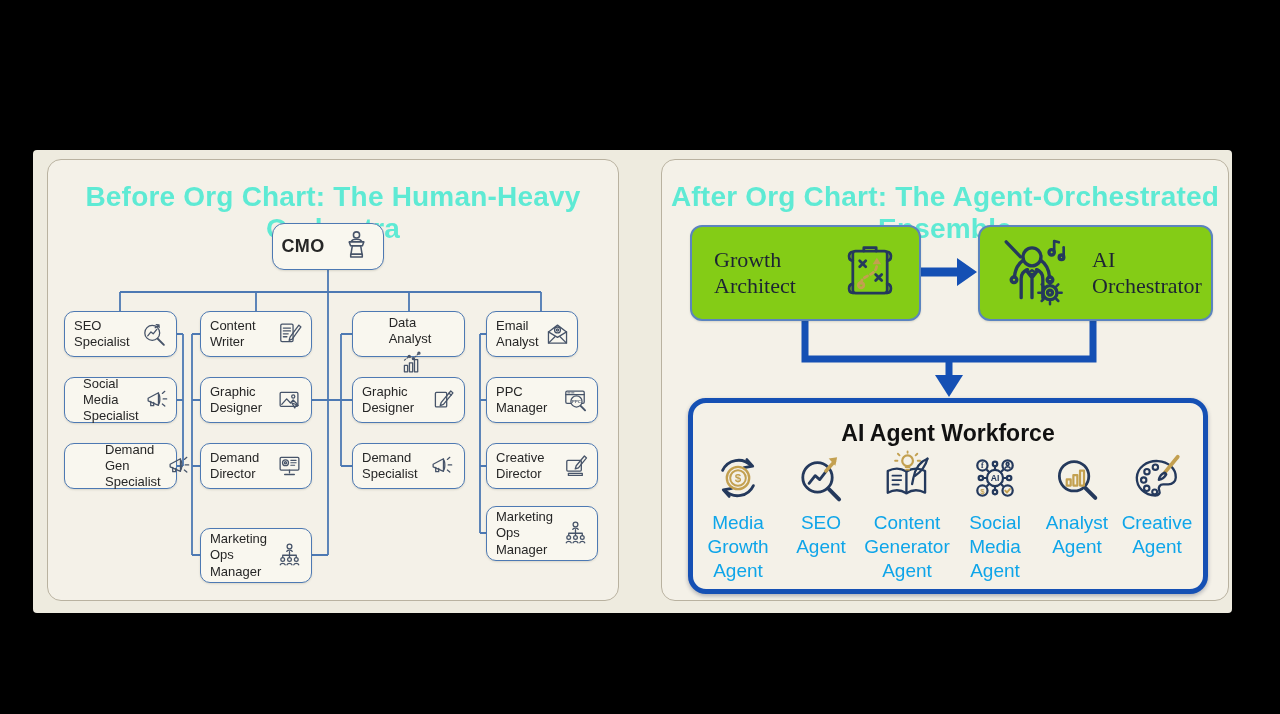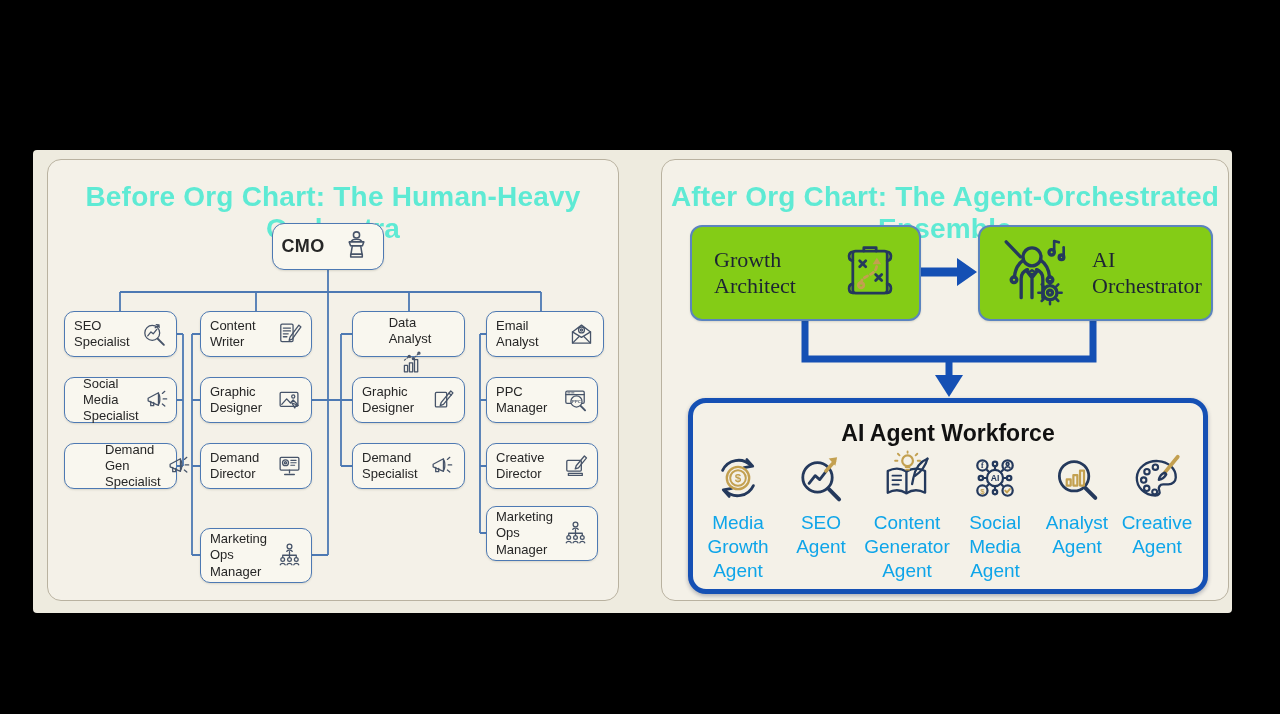--- a/index.html
+++ b/index.html
@@ -134,21 +134,21 @@
             <rect x="20.8" y="24.5" width="5" height="14"></rect>
             <rect x="28.6" y="19.5" width="5" height="19"></rect>
             <path d="M13 20.5l7.5-6 6.5 3.5 8.5-8.5" stroke-dasharray="2.6 2.4" stroke-width="1.6"></path>
             <circle cx="20.5" cy="14.5" r="1.6"></circle>
             <circle cx="27" cy="18" r="1.6"></circle>
             <circle cx="35.5" cy="9.5" r="1.6"></circle>
           </g>
         </svg>
       </span>
     </div>
-    <div class="orgbox" style="left: 486px; top: 311px; width: 118px; height: 46px;">
+    <div class="orgbox" style="left: 486px; top: 311px; width: 92px; height: 46px;">
       <div class="orgbox-label">
         <div>Email</div>
         <div>Analyst</div>
       </div>
       <span class="orgbox-icon">
         <svg viewBox="0 0 48 48" aria-hidden="true">
           <g fill="none" stroke="#475469" stroke-width="2" stroke-linecap="round" stroke-linejoin="round">
             <path d="M10 20L24 9.5 38 20v17.5H10z"></path>
             <path d="M10 20l14 8.5L38 20"></path>
             <path d="M10.5 37L20 27.5M37.5 37 28 27.5"></path>

